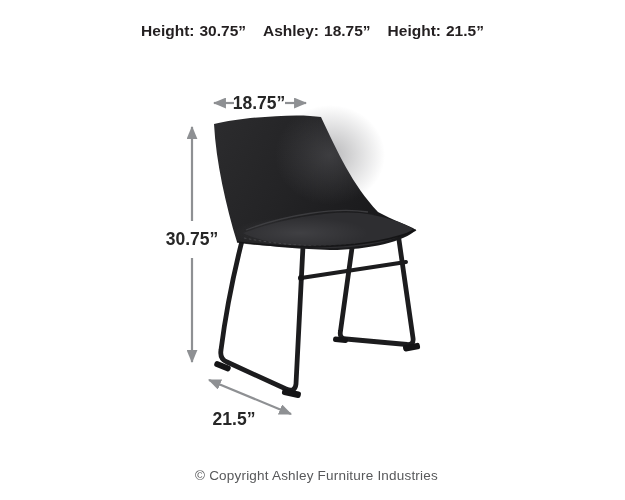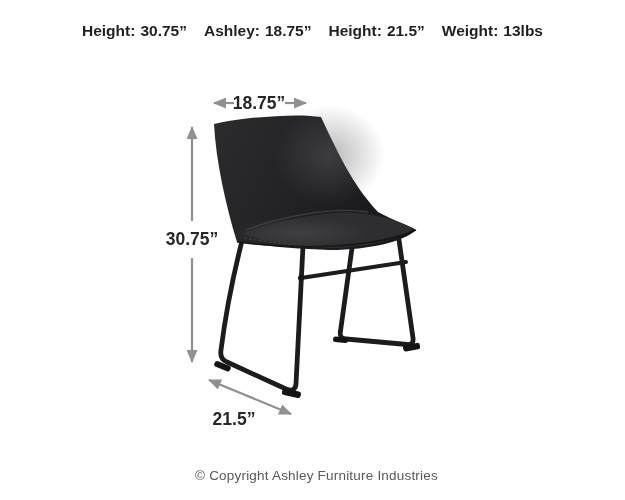--- a/index.html
+++ b/index.html
@@ -62,24 +62,20 @@
       <span class="spec-label">Height:</span>
       <span class="spec-value">30.75”</span>
     </span>
     <span class="spec-item">
       <span class="spec-label">Ashley:</span>
       <span class="spec-value">18.75”</span>
     </span>
     <span class="spec-item">
       <span class="spec-label">Height:</span>
       <span class="spec-value">21.5”</span>
-    </span>
-    <span class="spec-item">
-      <span class="spec-label">Weight:</span>
-      <span class="spec-value">13lbs</span>
     </span>
   </header>
 
   <svg class="figure-svg" viewBox="0 0 625 500" aria-hidden="true">
     <defs>
       <linearGradient id="shellG" x1="0" y1="0" x2="1" y2="0.35">
         <stop offset="0" stop-color="#2c2c2e"></stop>
         <stop offset="0.5" stop-color="#232325"></stop>
         <stop offset="1" stop-color="#19191b"></stop>
       </linearGradient>

